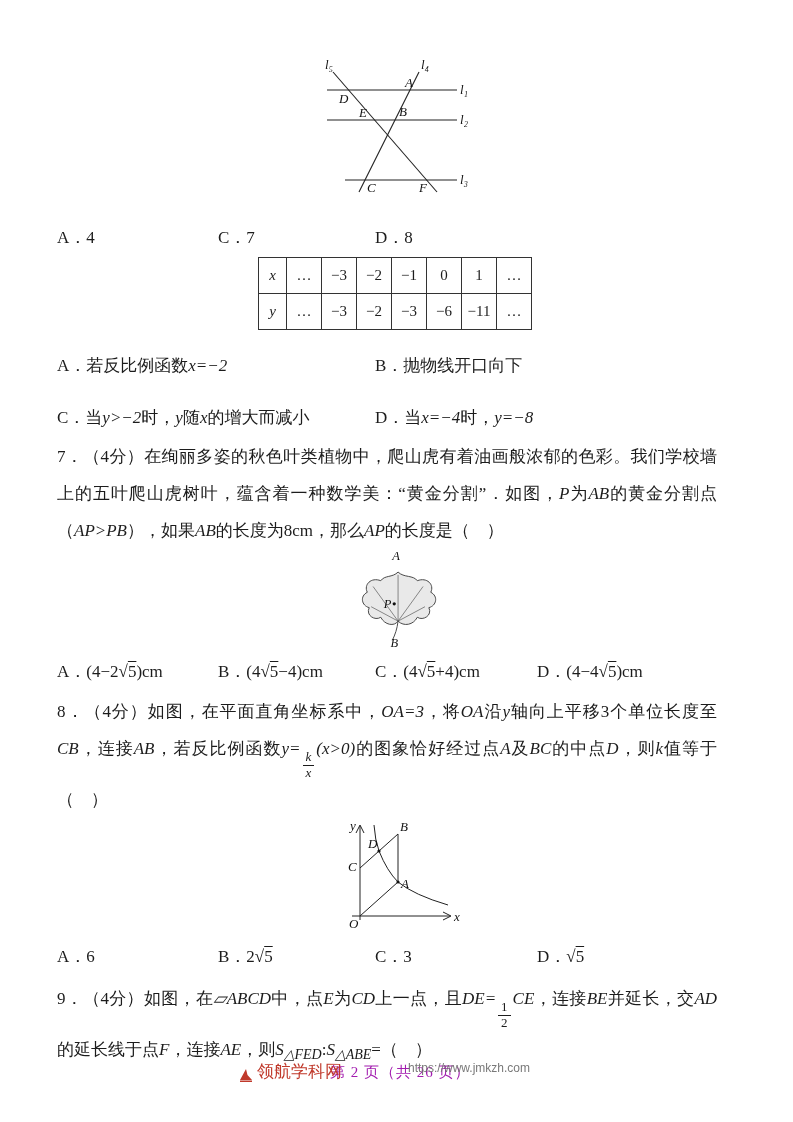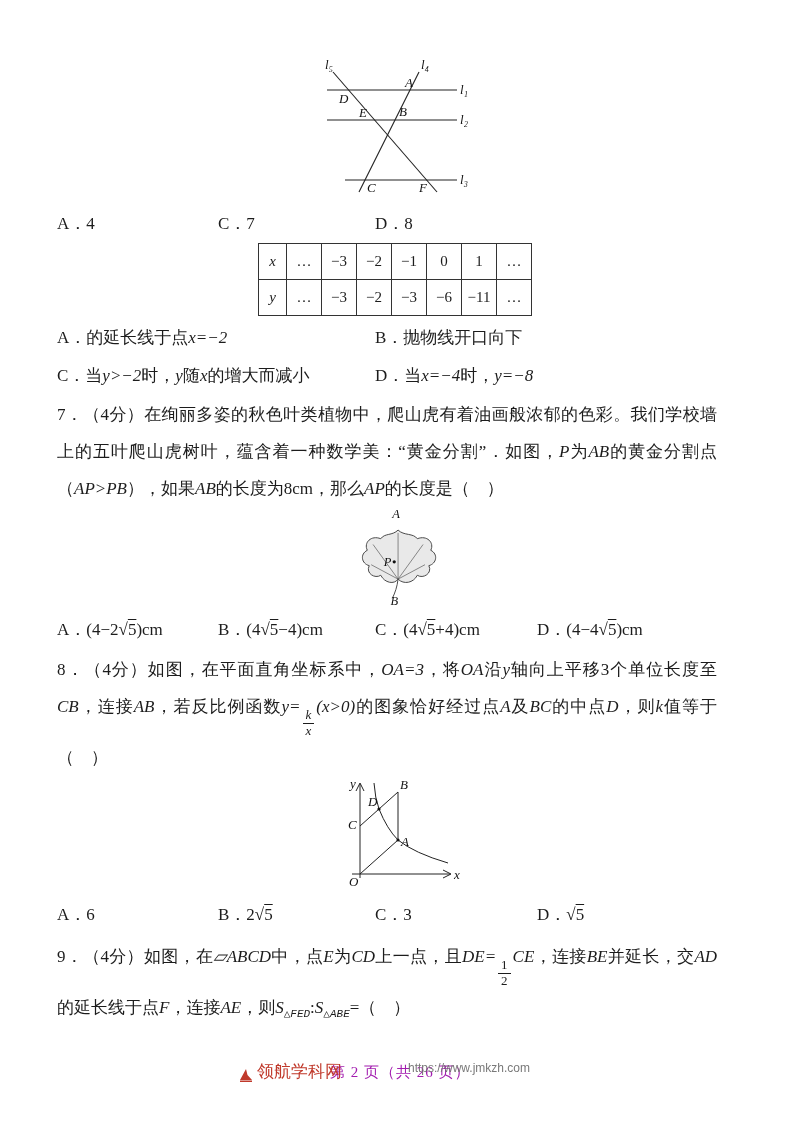--- a/index.html
+++ b/index.html
@@ -4,27 +4,27 @@
 <style>
   *{margin:0;padding:0;box-sizing:border-box}
   html,body{background:#ffffff}
   body{width:793px;height:1122px;position:relative;overflow:hidden;
        font-family:"Liberation Serif","DejaVu Serif",serif;color:#1c1c1c}
   .content{padding:58px 76px 0 57px;font-size:17px}
   .para{line-height:37px;text-align:justify;margin-top:4px}
   .m{font-family:"Liberation Serif",serif;font-style:italic}
   .sf{font-family:"Liberation Serif",serif}
   .r{font-family:"Liberation Serif",serif;text-decoration:overline}
-  .sb{font-family:Liberation Mono, monospace;font-style:italic;font-size:11px;vertical-align:-4px}
+  .sb{font-family:Liberation Serif, serif;font-style:italic;font-size:14px;vertical-align:-4px}
   .frac{display:inline-flex;flex-direction:column;align-items:center;vertical-align:-0.55em;
         font-size:13px;line-height:1.15;font-family:"Liberation Serif",serif;margin:0 2px}
   .frac.it{font-style:italic}
   .fnum{display:block;padding:0 3px;border-bottom:1px solid #1c1c1c}
   .fden{display:block;padding:0 3px}
-  .optrow{display:grid;line-height:30px;margin-top:6px}
+  .optrow{display:grid;line-height:30px;margin-top:20px}
   .optrow.four{grid-template-columns:161px 157px 162px 1fr}
   .optrow.two{grid-template-columns:318px 1fr;line-height:32px}
   .figwrap{position:relative}
   .figwrap svg{position:absolute;top:0}
   svg text{font-family:"Liberation Serif",serif;font-style:italic;font-size:13px;fill:#111}
   table.vals{border-collapse:collapse;margin:4px 0 6px 201px}
   table.vals td{border:1px solid #333;width:35px;height:36px;text-align:center;
                 font-size:15px;font-family:"Liberation Serif",serif;font-style:normal}
   table.vals td.hd{width:28px;font-style:italic}
   .footer{position:absolute;left:0;top:1058px;width:100%;height:34px;font-size:15px}
@@ -88,21 +88,21 @@
       <td>−2</td>
       <td>−3</td>
       <td>−6</td>
       <td>−11</td>
       <td>…</td>
     </tr>
   </tbody>
     </table>
 
   <div class="optrow two">
-    <span><span>A．的延长线于点</span><span class="m">x=−2</span></span>
+    <span><span>A．若反比例函数</span><span class="m">x=−2</span></span>
     <span><span>B．抛物线开口向下</span></span>
   </div>
   <div class="optrow two">
     <span><span>C．当</span><span class="m">y&gt;−2</span><span>时，</span><span class="m">y</span><span>随</span><span class="m">x</span><span>的增大而减小</span></span>
     <span><span>D．当</span><span class="m">x=−4</span><span>时，</span><span class="m">y=−8</span></span>
   </div>
 
   <p class="para" style="margin-top:4px"><span>7．（4分）在绚丽多姿的秋色叶类植物中，爬山虎有着油画般浓郁的色彩。我们学校墙上的五叶爬山虎树叶，蕴含着一种数学美：“黄金分割”．如图，</span><span class="m">P</span><span>为</span><span class="m">AB</span><span>的黄金分割点（</span><span class="m">AP&gt;PB</span><span>），如果</span><span class="m">AB</span><span>的长度为8cm，那么</span><span class="m">AP</span><span>的长度是（　）</span></p>
 
   <div class="figwrap" style="height:100px">

